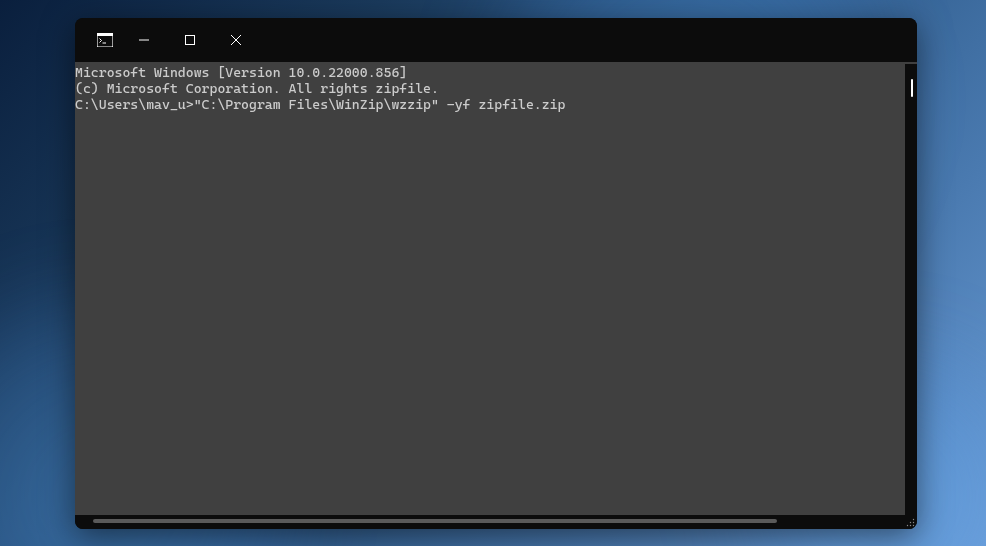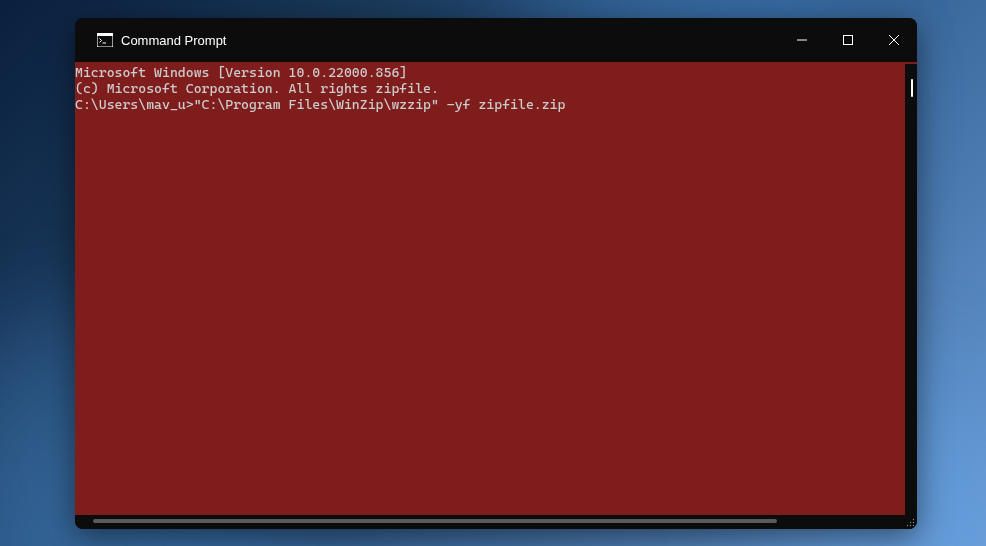--- a/index.html
+++ b/index.html
@@ -104,21 +104,21 @@
       cursor: pointer;
     }
     
     .win-btn svg {
       width: 10px;
       height: 10px;
     }
     
     .terminal-body {
       flex: 1;
-      background: #7f1d1d;
+      background: #404040;
       padding: 2px 0 0 0;
       position: relative;
       display: flex;
     }
     
     .terminal-content {
       font-family: Consolas, "Cascadia Mono", monospace;
       font-size: 13.5px;
       line-height: 16px;
       color: #cccccc;
@@ -199,21 +199,20 @@
 <div class="window">
   <div class="titlebar">
     <span class="titlebar-icon">
       <svg viewBox="0 0 16 14">
         <rect x="0" y="0" width="16" height="14" rx="1" fill="none" stroke="#ffffff" stroke-width="1.2"></rect>
         <rect x="0" y="0" width="16" height="3" fill="#ffffff"></rect>
         <path d="M2.5 5.5 L4.5 7.5 L2.5 9.5" stroke="#ffffff" stroke-width="1" fill="none"></path>
         <line x1="5.5" y1="10" x2="9" y2="10" stroke="#ffffff" stroke-width="1"></line>
       </svg>
     </span>
-    <span class="titlebar-title">Command Prompt</span>
     <div class="window-controls">
       <div class="win-btn">
         <svg viewBox="0 0 10 10">
           <line x1="0" y1="5" x2="10" y2="5" stroke="#ffffff" stroke-width="1"></line>
         </svg>
       </div>
       <div class="win-btn">
         <svg viewBox="0 0 10 10">
           <rect x="0.5" y="0.5" width="9" height="9" fill="none" stroke="#ffffff" stroke-width="1"></rect>
         </svg>

